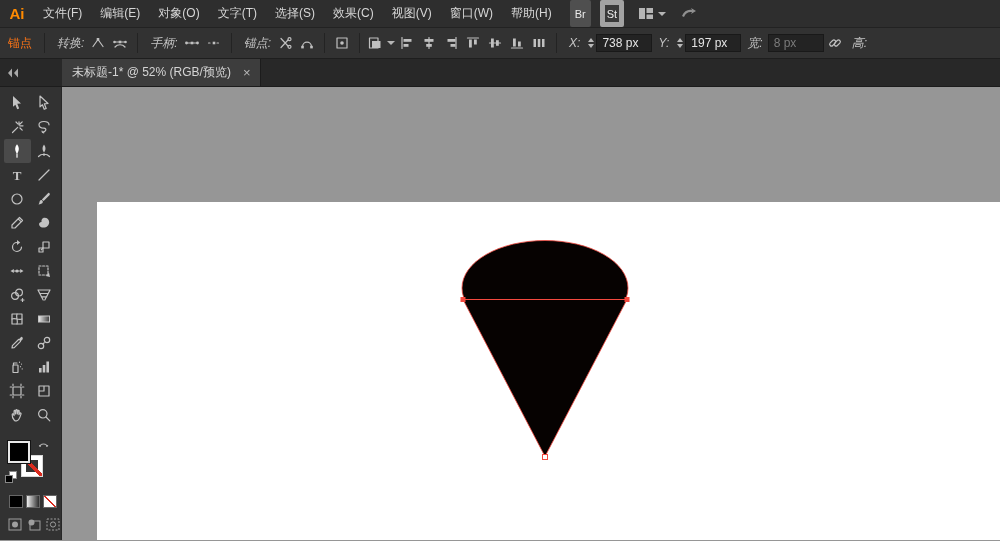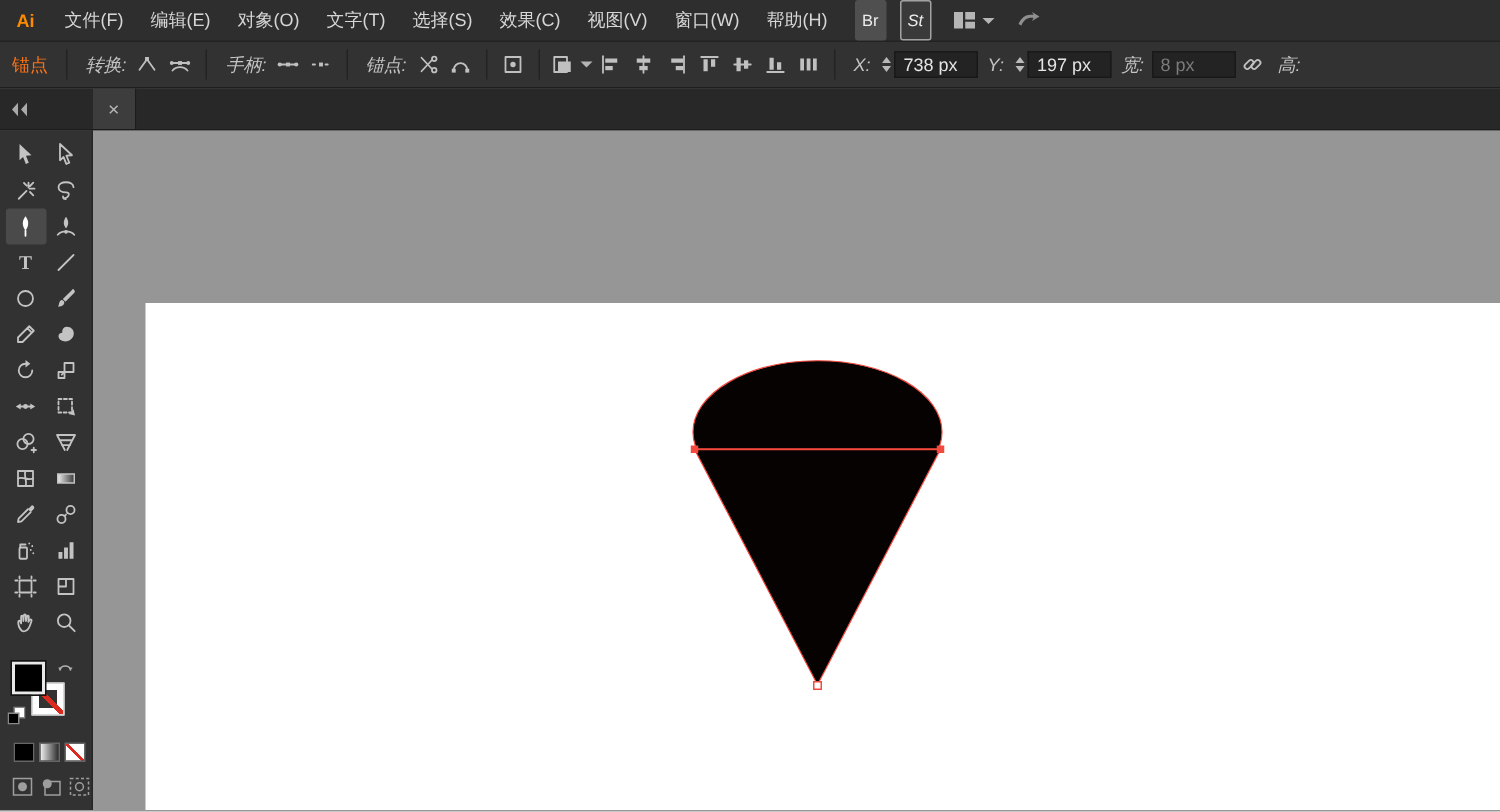--- a/index.html
+++ b/index.html
@@ -4,25 +4,25 @@
 <style>
   * { box-sizing: border-box; margin: 0; padding: 0; }
   html,body { width:1000px; height:541px; overflow:hidden; }
   body {
     font-family: "Liberation Sans", "DejaVu Sans", sans-serif;
     font-size: 12px; color: #cccccc; background:#969696;
     user-select: none;
   }
   
   .menubar { height:28px; background:#2e2e2e; border-bottom:1px solid #222; display:flex; align-items:center; }
-  .ai-logo { width:34px; text-align:center; color:#ff8a00; font-weight:bold; font-size:12px; }
+  .ai-logo { width:34px; text-align:center; color:#ff8a00; font-weight:bold; font-size:15px; }
   .menu-item { padding:4px 9px; line-height:27px; color:#d6d6d6; cursor:default; }
   .badge { min-width:21px; height:27px; padding:0 2px; border-radius:2px; display:flex; align-items:center; justify-content:center;
            font-size:11px; color:#ececec; background:#4f4f4f; margin-left:9px; }
-  .badge.stock { background:#3a3a3a; border:1px solid #a3a3a3;font-style:italic; }
+  .badge.stock { background:#3a3a3a; border:5px solid #a3a3a3; }
   .mb-icon { display:flex; align-items:center; margin-left:14px; }
   .chev { width:0; height:0; border-left:4px solid transparent; border-right:4px solid transparent; border-top:4px solid #b5b5b5; margin-left:4px; }
   
   .controlbar { height:31px; background:#323232; border-bottom:1px solid #1e1e1e; display:flex; align-items:center; padding:0 8px; white-space:nowrap; overflow:hidden; }
   .cb-title { color:#f97316; margin-right:6px; }
   .cb-label { color:#c4c4c4; margin:0 3px 0 6px;font-style:italic; }
   .sep { width:1px; height:20px; background:#232323; margin:0 6px; flex:0 0 auto; }
   .icon-btn { width:22px; height:20px; display:flex; align-items:center; justify-content:center; border-radius:2px; flex:0 0 auto; }
   .cicon { stroke:#c0c0c0; fill:none; stroke-width:1.2; stroke-linecap:round; stroke-linejoin:round; }
   .cfill { fill:#c0c0c0; stroke:none; }
@@ -253,20 +253,21 @@
   <span class="cb-label">高:</span>
 </div>
 
 <div class="tabbar">
   <div class="panel-header">
     <svg width="14" height="12" viewBox="0 0 14 12">
       <path fill="#a9a9a9" d="M6,1.5 L2,6 L6,10.5 Z M12,1.5 L8,6 L12,10.5 Z"></path>
     </svg>
   </div>
   <div class="tab">
+    <span>未标题-1* @ 52% (RGB/预览)</span>
     <span class="tab-close">×</span>
   </div>
 </div>
 
 <div class="main">
 
   <div class="toolpanel">
     <div class="tools">
 
       <div class="tool">

